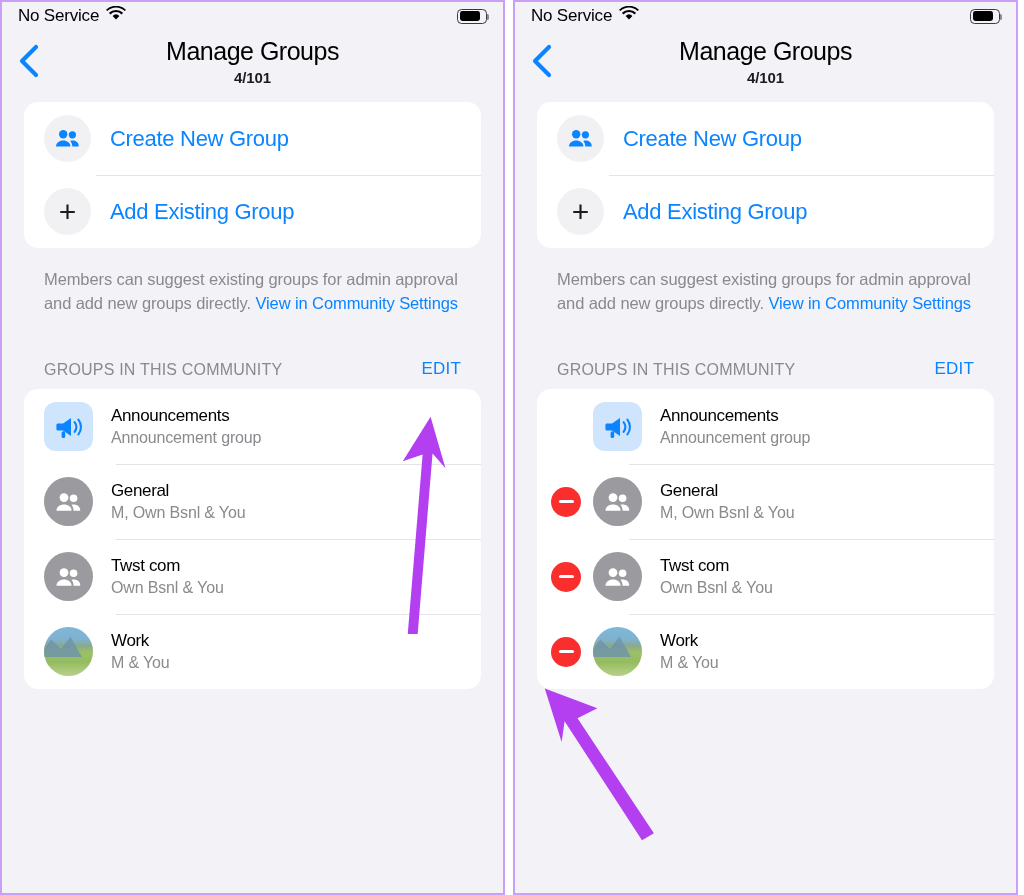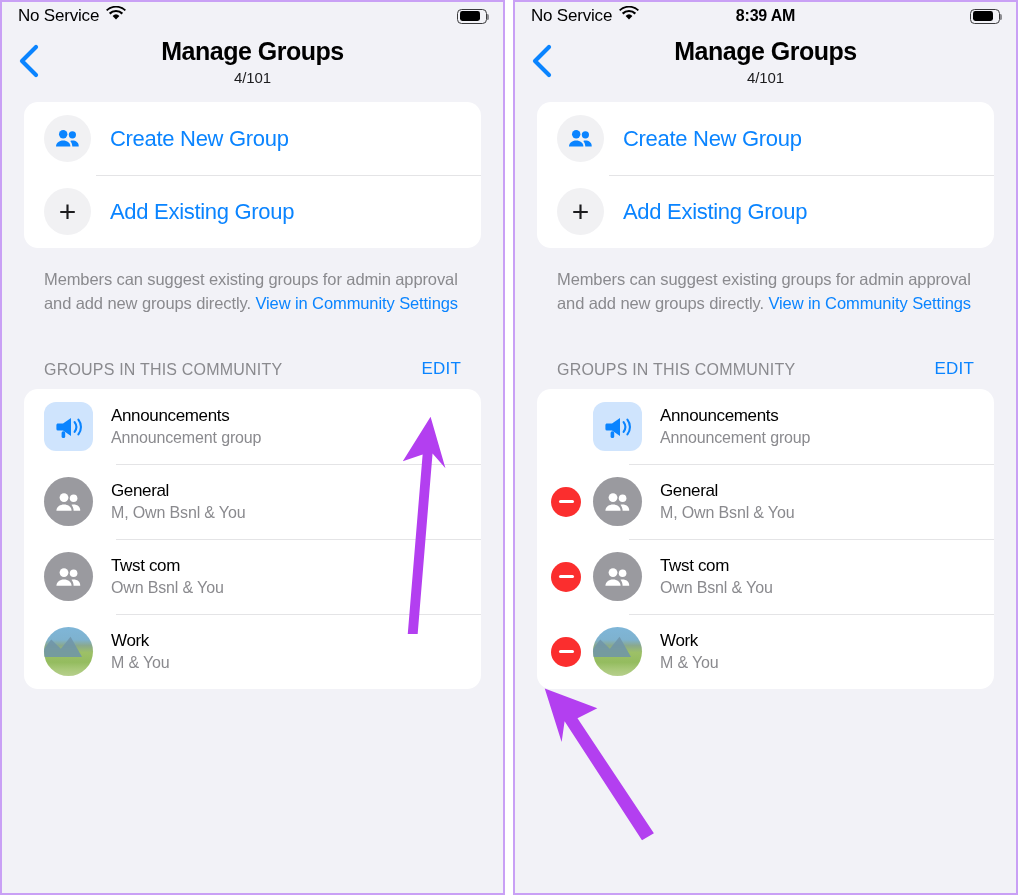--- a/index.html
+++ b/index.html
@@ -75,26 +75,26 @@
     padding:6px 0 16px;
     text-align:center;
   }
   .back-chevron {
     position:absolute;
     left:14px; top:14px;
     width:26px; height:34px;
     cursor:pointer;
   }
   .nav-title {
-    font-size:25px; font-weight:700; color:#000;
+    font-size:25px; font-weight:400; color:#000;
     letter-spacing:-0.5px;
     line-height:1.2;
   }
   .nav-subtitle {
-    font-size:15px; font-weight:400; color:#1c1c1e;
+    font-size:15px; font-weight:700; color:#1c1c1e;
     margin-top:3px;
     letter-spacing:-0.1px;
   }
 
   
   .card {
     background:#ffffff;
     border-radius:14px;
     margin:0 22px;
     overflow:hidden;
@@ -344,21 +344,20 @@
       <div class="sb-left">
         <span>No Service</span>
         <span class="wifi-icon">
           <svg width="20" height="15" viewBox="0 0 20 15">
             <path d="M10 13.6 6.6 9.9a5 5 0 0 1 6.8 0Z" fill="#000"></path>
             <path d="M10 6.1a8 8 0 0 0-5.6 2.3L2.9 6.8a10.2 10.2 0 0 1 14.2 0l-1.5 1.6A8 8 0 0 0 10 6.1Z" fill="#000"></path>
             <path d="M10 1.6a12.6 12.6 0 0 0-8.7 3.5L0 3.7a14.7 14.7 0 0 1 20 0l-1.3 1.4A12.6 12.6 0 0 0 10 1.6Z" fill="#000"></path>
           </svg>
         </span>
       </div>
-      <div class="sb-center">8:39 AM</div>
       <div class="sb-right">
         <span class="battery">
             <span class="battery-fill"></span>
           </span>
       </div>
     </div>
 
     <div class="navbar">
       <span class="back-chevron">
         <svg width="26" height="34" viewBox="0 0 26 34">

